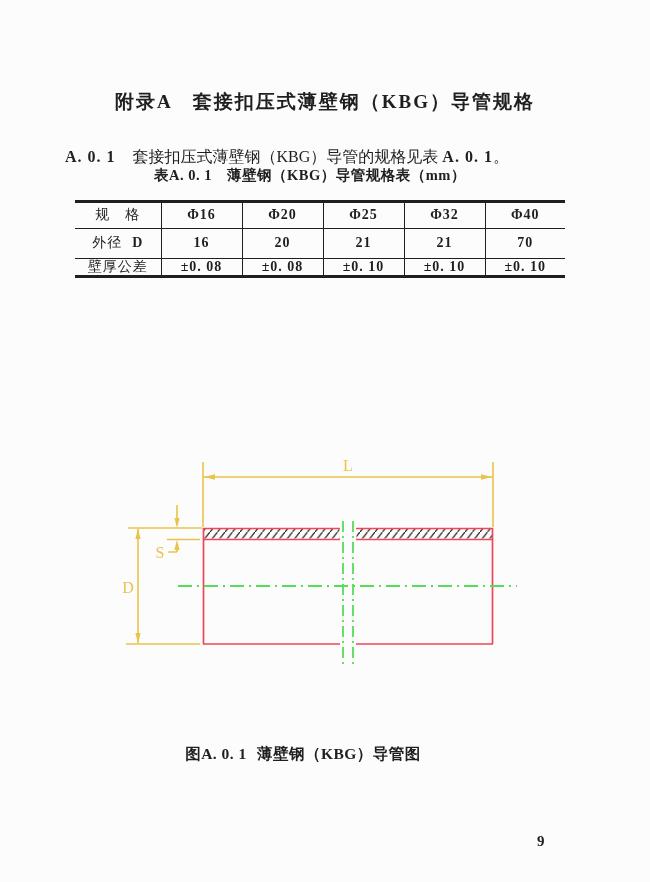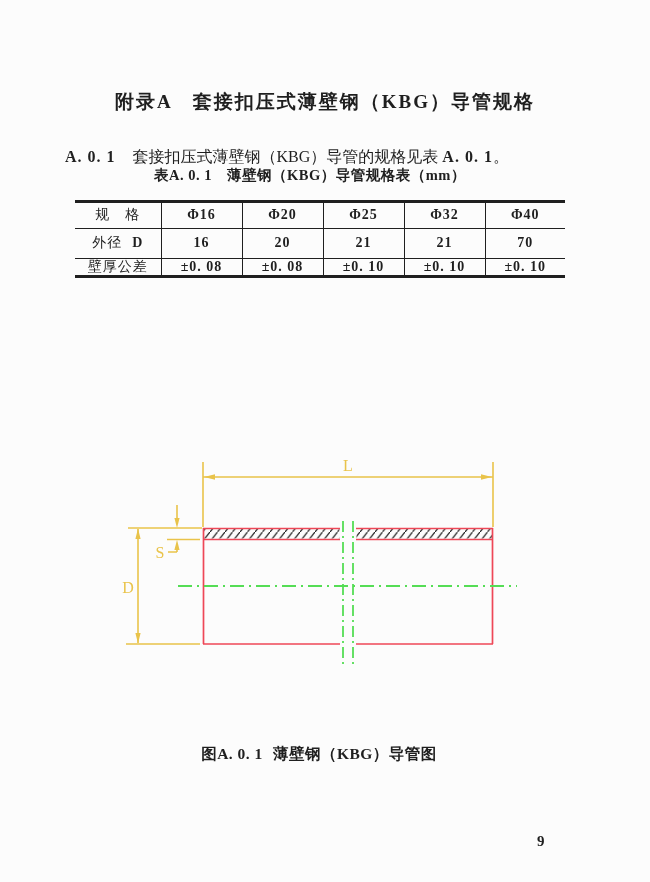--- a/index.html
+++ b/index.html
@@ -48,21 +48,21 @@
   table.spec .tol-top{font-weight:bold;}
   table.spec .tol-bot{font-weight:bold;letter-spacing:1px;}
   .diagram{position:absolute;top:0;left:0;width:650px;height:882px;}
   .yline{stroke:var(--dim-yellow);stroke-width:1.6;fill:none;}
   .yfill{fill:var(--dim-yellow);stroke:none;}
   .rline{stroke:var(--pipe-red);stroke-width:1.7;fill:none;}
   .gline{stroke:var(--center-green);stroke-width:1.8;fill:none;}
   .dim-text{fill:var(--dim-yellow);font-family:"Liberation Serif","DejaVu Serif",serif;
     font-size:16px;}
   .figure-caption{
-    position:absolute;top:744px;left:16px;width:606px;text-align:center;
+    position:absolute;top:744px;left:0;width:606px;text-align:center;
     font-size:15.5px;font-weight:bold;letter-spacing:0.5px;
   }
   .figure-caption .num{margin-right:10px;}
   .page-number{
     position:absolute;top:833px;left:537px;font-size:15px;font-weight:bold;
   }
 </style>
 </head>
 <body>
 

